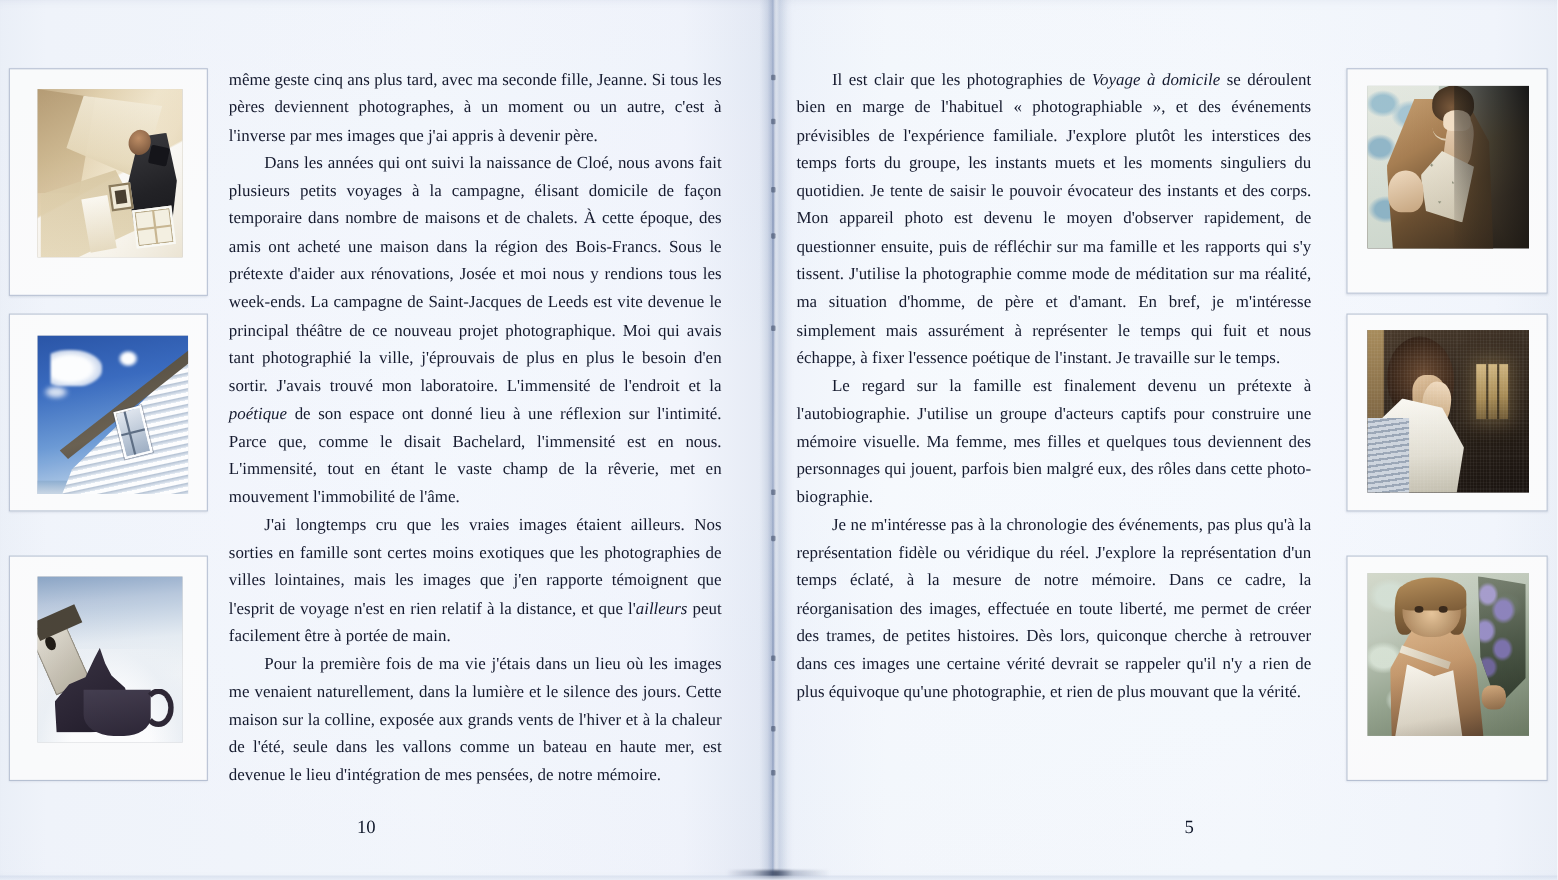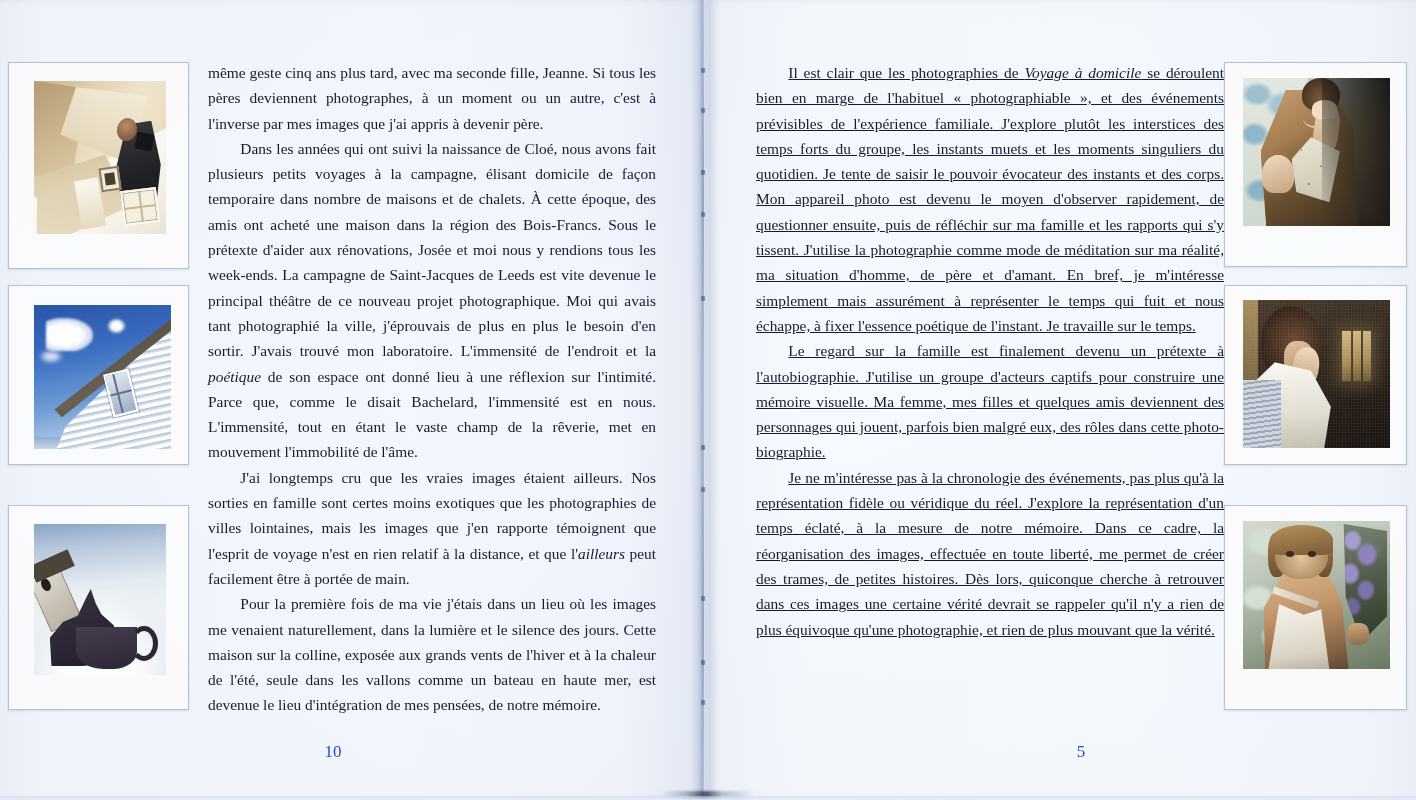--- a/index.html
+++ b/index.html
@@ -461,40 +461,40 @@
     position: absolute;
     font-family: "Liberation Serif", serif;
     font-size: 15.4px;
     line-height: 25.3px;
     color: #151a2e;
     text-align: justify;
     text-justify: inter-word;
     hyphens: none;
   }
   .col-left  { left: 208px; top: 60px;  width: 448px; }
-  .col-right { left: 756px; top: 60px;  width: 468px; text-decoration: underline; }
+  .col-right { left: 724px; top: 60px;  width: 468px; }
 
   .column p { margin: 0; text-indent: 2.1em; }
   .column p.noindent { text-indent: 0; }
   .column i { font-style: italic; }
 
   .signature {
     margin-top: 30px;
     text-align: right;
     font-variant: small-caps;
     letter-spacing: 0.3px;
     font-size: 16px;
     color: #151a2e;
   }
 
   .folio {
     position: absolute;
     font-family: "Liberation Serif", serif;
     font-size: 17px;
-    color: #1d4ed8;
+    color: #0f172a;
     width: 60px;
     text-align: center;
   }
   .folio-left  { left: 303px; top: 742px; }
   .folio-right { left: 1051px; top: 742px; }
 
   
   .vignette {
     position:absolute; inset:0; pointer-events:none;
     background: radial-gradient(ellipse 115% 100% at 50% 48%, rgba(255,255,255,0.22), rgba(205,216,234,0.22) 88%, rgba(175,190,215,0.30) 100%);
@@ -605,21 +605,21 @@
 
   <div class="column col-left">
     <p class="noindent">même geste cinq ans plus tard, avec ma seconde fille, Jeanne. Si tous les pères deviennent photographes, à un moment ou un autre, c'est à l'inverse par mes images que j'ai appris à devenir père.</p>
     <p><span>Dans les années qui ont suivi la naissance de Cloé, nous avons fait plusieurs petits voyages à la campagne, élisant domicile de façon temporaire dans nombre de maisons et de chalets. À cette époque, des amis ont acheté une maison dans la région des Bois-Francs. Sous le prétexte d'aider aux rénovations, Josée et moi nous y rendions tous les week-ends. La campagne de Saint-Jacques de Leeds est vite devenue le principal théâtre de ce nouveau projet photographique. Moi qui avais tant photographié la ville, j'éprouvais de plus en plus le besoin d'en sortir. J'avais trouvé mon laboratoire. L'immensité de l'endroit et la </span><i>poétique</i><span> de son espace ont donné lieu à une réflexion sur l'intimité. Parce que, comme le disait Bachelard, l'immensité est en nous. L'immensité, tout en étant le vaste champ de la rêverie, met en mouvement l'immobilité de l'âme.</span></p>
     <p><span>J'ai longtemps cru que les vraies images étaient ailleurs. Nos sorties en famille sont certes moins exotiques que les photographies de villes lointaines, mais les images que j'en rapporte témoignent que l'esprit de voyage n'est en rien relatif à la distance, et que l'</span><i>ailleurs</i><span> peut facilement être à portée de main.</span></p>
     <p>Pour la première fois de ma vie j'étais dans un lieu où les images me venaient naturellement, dans la lumière et le silence des jours. Cette maison sur la colline, exposée aux grands vents de l'hiver et à la chaleur de l'été, seule dans les vallons comme un bateau en haute mer, est devenue le lieu d'intégration de mes pensées, de notre mémoire.</p>
   </div>
 
   <div class="column col-right">
     <p><span>Il est clair que les photographies de </span><i>Voyage à domicile</i><span> se déroulent bien en marge de l'habituel « photographiable », et des événements prévisibles de l'expérience familiale. J'explore plutôt les interstices des temps forts du groupe, les instants muets et les moments singuliers du quotidien. Je tente de saisir le pouvoir évocateur des instants et des corps. Mon appareil photo est devenu le moyen d'observer rapidement, de questionner ensuite, puis de réfléchir sur ma famille et les rapports qui s'y tissent. J'utilise la photographie comme mode de méditation sur ma réalité, ma situation d'homme, de père et d'amant. En bref, je m'intéresse simplement mais assurément à représenter le temps qui fuit et nous échappe, à fixer l'essence poétique de l'instant. Je travaille sur le temps.</span></p>
-    <p>Le regard sur la famille est finalement devenu un prétexte à l'autobiographie. J'utilise un groupe d'acteurs captifs pour construire une mémoire visuelle. Ma femme, mes filles et quelques amis deviennent des personnages qui jouent, parfois bien malgré eux, des rôles dans cette photo-biographie.</p>
+    <p>Le regard sur la famille est finalement devenu un prétexte à l'autobiographie. J'utilise un groupe d'acteurs captifs pour construire une mémoire visuelle. Ma femme, mes filles et quelques tous deviennent des personnages qui jouent, parfois bien malgré eux, des rôles dans cette photo-biographie.</p>
     <p>Je ne m'intéresse pas à la chronologie des événements, pas plus qu'à la représentation fidèle ou véridique du réel. J'explore la représentation d'un temps éclaté, à la mesure de notre mémoire. Dans ce cadre, la réorganisation des images, effectuée en toute liberté, me permet de créer des trames, de petites histoires. Dès lors, quiconque cherche à retrouver dans ces images une certaine vérité devrait se rappeler qu'il n'y a rien de plus équivoque qu'une photographie, et rien de plus mouvant que la vérité.</p>
   </div>
 
   <div class="folio folio-left">10</div>
   <div class="folio folio-right">5</div>
 
   <div class="gutter"></div>
   <div class="binding-line"></div>
   <div class="stitch" style="top:68px;"></div>
   <div class="stitch" style="top:108px;"></div>

